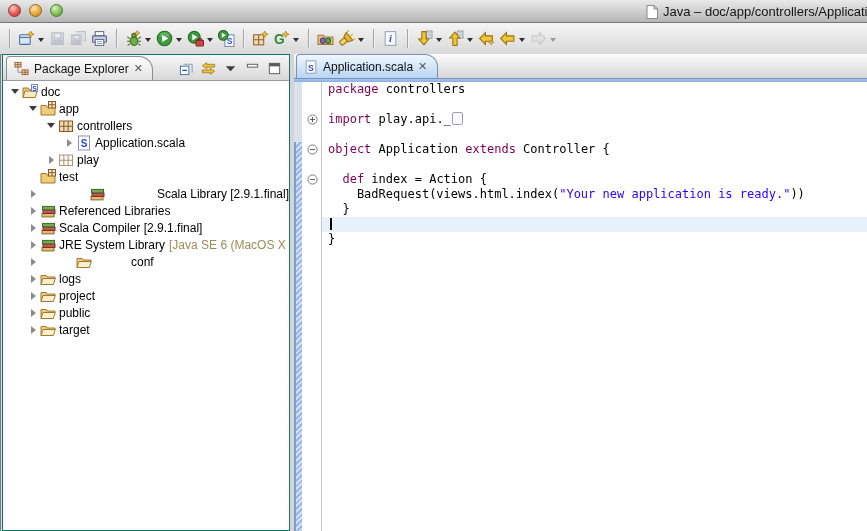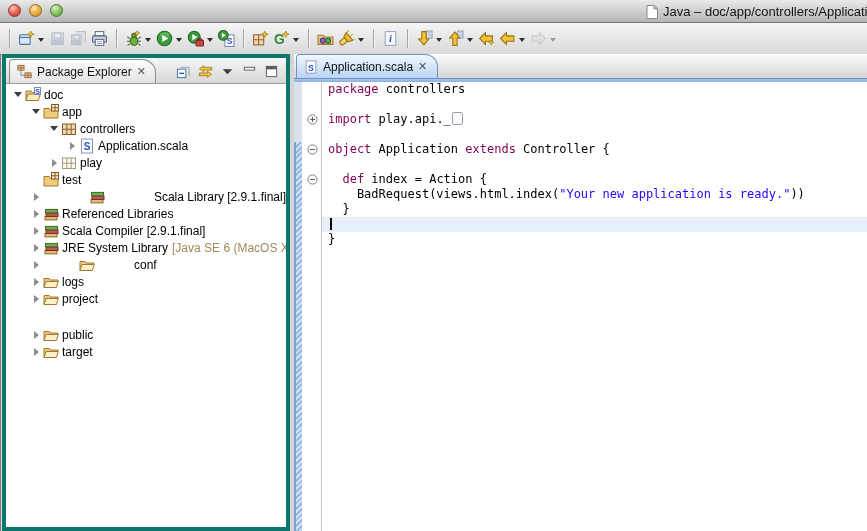--- a/index.html
+++ b/index.html
@@ -21,21 +21,21 @@
     display:flex;align-items:center;padding:0 3px;}
   .tbtn{height:25px;display:flex;align-items:center;padding:0 2px;border-radius:3px;flex:none;}
   .tbtn .ticon{display:flex;width:17px;height:17px;}
   .tbtn .ticon svg{width:17px;height:17px;}
   .tbtn.disabled{opacity:.4;}
   .darr{width:0;height:0;border-left:3.5px solid transparent;border-right:3.5px solid transparent;
     border-top:4px solid #2E2E2E;margin:2px 1px 0 3px;}
   .tsep{width:1px;height:19px;background:#A6A6A6;box-shadow:1px 0 0 #F2F2F2;margin:0 6px;flex:none;}
   
   .pkgview{position:absolute;left:2px;top:54px;width:288px;bottom:0;background:#FFF;
-    border:4px solid #0f766e;box-sizing:border-box;overflow:hidden;}
+    border:1px solid #0f766e;box-sizing:border-box;overflow:hidden;}
   .pkghead{position:absolute;left:0;top:0;right:0;height:25px;
     background:linear-gradient(#F6F6F6,#D8D8D8);border-bottom:1px solid #9B9B9B;display:flex;align-items:flex-end;}
   .ptab{height:23px;margin:1px 0 0 3px;display:flex;align-items:center;gap:5px;padding:0 9px 0 7px;
     background:linear-gradient(#FDFDFD,#E3E3E3);border:1px solid #8C8C8C;border-bottom:none;
     border-radius:4px 14px 0 0;font-size:12px;color:#111;}
   .ptab .vicon svg{width:15px;height:15px;display:block;}
   .xglyph{font-size:11px;color:#555;line-height:1;}
   .pbtns{margin-left:auto;display:flex;align-items:center;gap:7px;padding:0 7px 4px 0;}
   .pbtn{display:flex;}
   .pbtn svg{width:15px;height:15px;}
@@ -484,21 +484,21 @@
             <span class="arr-closed"></span>
           </span>
           <span class="nicon">
             <svg viewBox="0 0 16 16">
               <path d="M1 13.5 V4.5 h5.2 l1 1.5 H15 V7.5" fill="#EFCB7A" stroke="#A2782F"></path>
               <path d="M1 13.5 L3 7.5 h12.3 L13.4 13.5z" fill="#FAF0CE" stroke="#A2782F"></path>
             </svg>
           </span>
           <span>project</span>
         </div>
-        <div class="trow" style="padding-left: 23px; margin-top: 19px;">
+        <div class="trow" style="padding-left: 23px;">
           <span class="arrow">
             <span class="arr-closed"></span>
           </span>
           <span class="nicon">
             <svg viewBox="0 0 16 16">
               <path d="M1 13.5 V4.5 h5.2 l1 1.5 H15 V7.5" fill="#EFCB7A" stroke="#A2782F"></path>
               <path d="M1 13.5 L3 7.5 h12.3 L13.4 13.5z" fill="#FAF0CE" stroke="#A2782F"></path>
             </svg>
           </span>
           <span>public</span>

